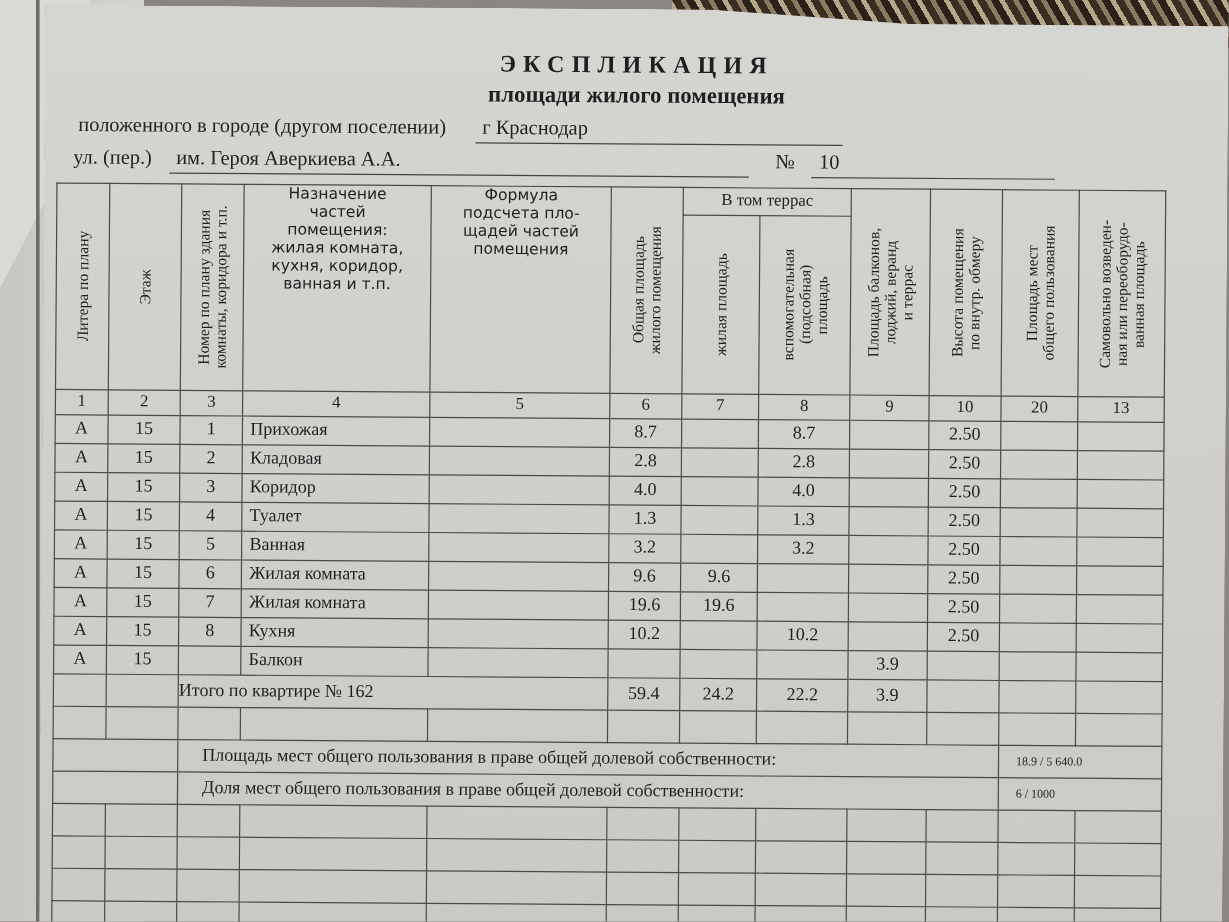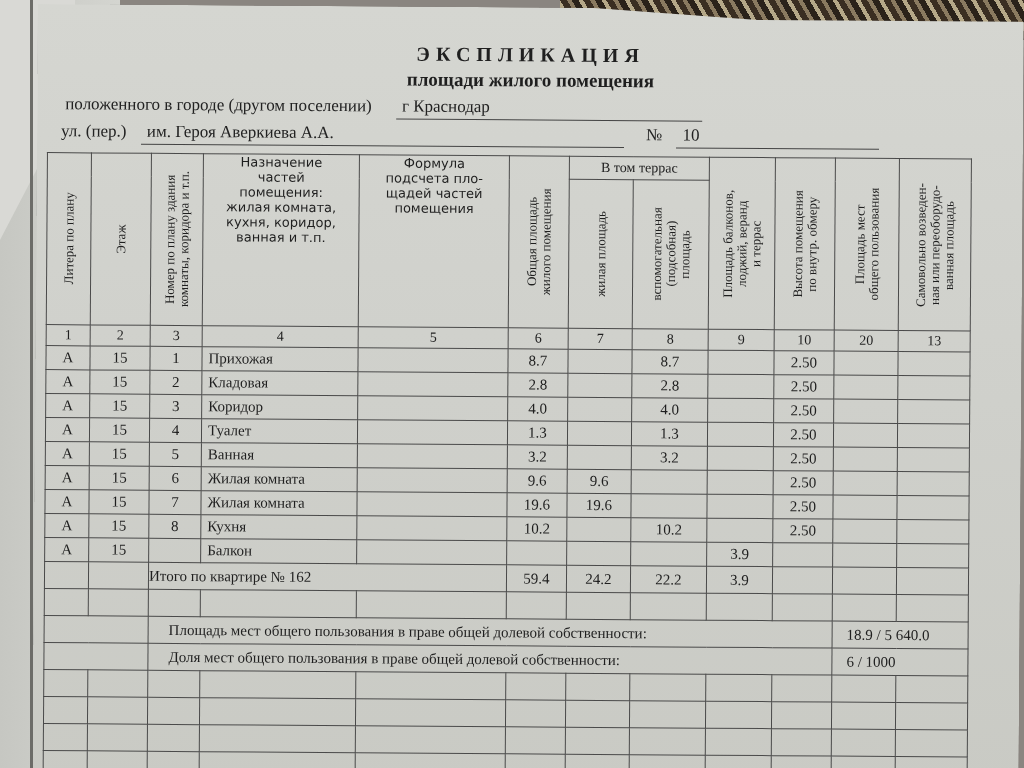--- a/index.html
+++ b/index.html
@@ -80,21 +80,21 @@
     .hdr-cell { height: 170px; }
     .subhdr { height: 22px; font-size: 14px; text-align: center; }
     .num-row td { height: 20px; text-align: center; font-size: 14px; }
     .data-row td { height: 23px; font-size: 15px; }
     .c { text-align: center; }
     .l { text-align: left; padding-left: 6px !important; }
     .b { font-weight: bold; }
     .summary td { height: 26px; }
     .blank td { height: 26px; }
     .sum-label { font-weight: bold; font-size: 15px; padding-left: 20px !important; text-align: left; white-space: nowrap; }
-    .sum-val { font-size: 15px; text-align: left; padding-left: 14px !important; white-space: nowrap; }
+    .sum-val { font-size: 10px; text-align: left; padding-left: 14px !important; white-space: nowrap; }
   </style>
 </head>
 <body>
 
 <div class="paper-under"></div>
 <div class="paper-under-flap"></div>
 <div class="bg-fabric"></div>
 <div class="paper-edge"></div>
 
 <div class="paper">

